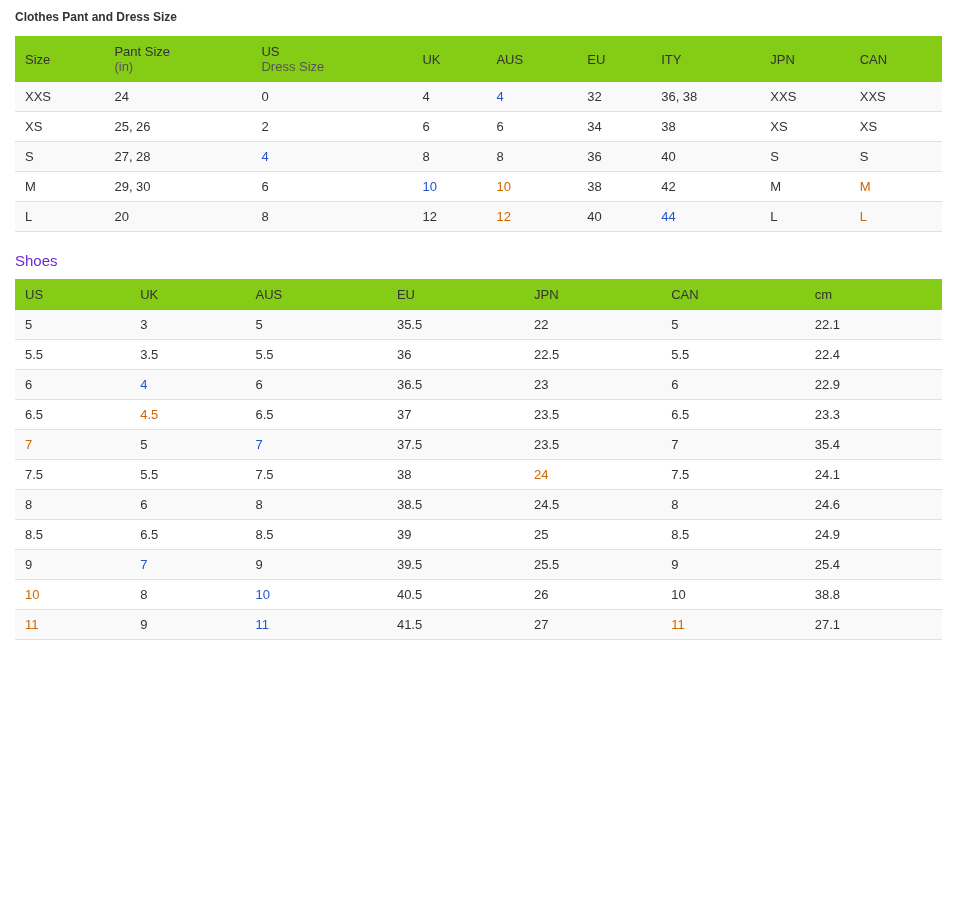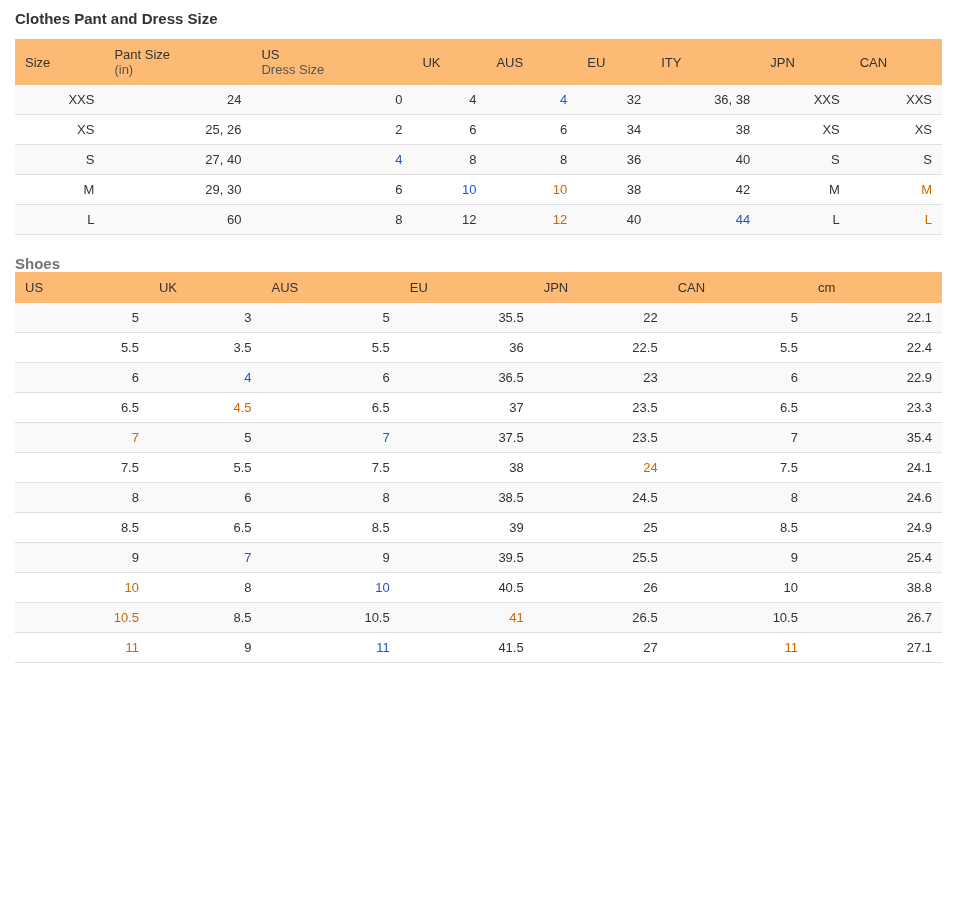--- a/index.html
+++ b/index.html
@@ -4,49 +4,48 @@
   <style>
     * { box-sizing: border-box; margin: 0; padding: 0; }
     body {
       font-family: Arial, sans-serif;
       font-size: 13px;
       color: #333;
       background: #fff;
       padding: 10px 15px;
     }
     .page-title {
-      font-size: 15px;
+      font-size: 12px;
       font-weight: bold;
       margin-bottom: 12px;
       color: #333;
     }
     .section-title {
       font-size: 15px;
-      font-weight: bold;
-      margin: 20px 0 0 0;
-      color: #737373;
+      font-weight: normal;
+      margin: 20px 0 10px 0;
+      color: #6d28d9;
     }
     table {
       width: 100%;
       border-collapse: collapse;
       margin-bottom: 5px;
     }
     thead tr {
-      background: #fdba74;
+      background: #84cc16;
     }
     thead th {
       padding: 8px 10px;
       text-align: left;
       font-weight: normal;
       color: #333;
       font-size: 13px;
     }
     tbody tr {
       border-bottom: 1px solid #e0e0e0;
-      text-align: right;
     }
     tbody tr:nth-child(odd) {
       background: #f9f9f9;
     }
     tbody tr:nth-child(even) {
       background: #fff;
     }
     tbody td {
       padding: 7px 10px;
       color: #333;
@@ -97,21 +96,21 @@
         <td>2</td>
         <td>6</td>
         <td>6</td>
         <td>34</td>
         <td>38</td>
         <td>XS</td>
         <td>XS</td>
       </tr>
       <tr>
         <td>S</td>
-        <td>27, 40</td>
+        <td>27, 28</td>
         <td class="blue">4</td>
         <td>8</td>
         <td>8</td>
         <td>36</td>
         <td>40</td>
         <td>S</td>
         <td>S</td>
       </tr>
       <tr>
         <td>M</td>
@@ -119,21 +118,21 @@
         <td>6</td>
         <td class="blue">10</td>
         <td class="orange">10</td>
         <td>38</td>
         <td>42</td>
         <td>M</td>
         <td class="orange">M</td>
       </tr>
       <tr>
         <td>L</td>
-        <td>60</td>
+        <td>20</td>
         <td>8</td>
         <td>12</td>
         <td class="orange">12</td>
         <td>40</td>
         <td class="blue">44</td>
         <td>L</td>
         <td class="orange">L</td>
       </tr>
     </tbody>
 </table>
@@ -237,29 +236,20 @@
       <tr>
         <td class="orange">10</td>
         <td>8</td>
         <td class="blue">10</td>
         <td>40.5</td>
         <td>26</td>
         <td>10</td>
         <td>38.8</td>
       </tr>
       <tr>
-        <td class="orange">10.5</td>
-        <td>8.5</td>
-        <td>10.5</td>
-        <td class="orange">41</td>
-        <td>26.5</td>
-        <td>10.5</td>
-        <td>26.7</td>
-      </tr>
-      <tr>
         <td class="orange">11</td>
         <td>9</td>
         <td class="blue">11</td>
         <td>41.5</td>
         <td>27</td>
         <td class="orange">11</td>
         <td>27.1</td>
       </tr>
     </tbody>
 </table>

